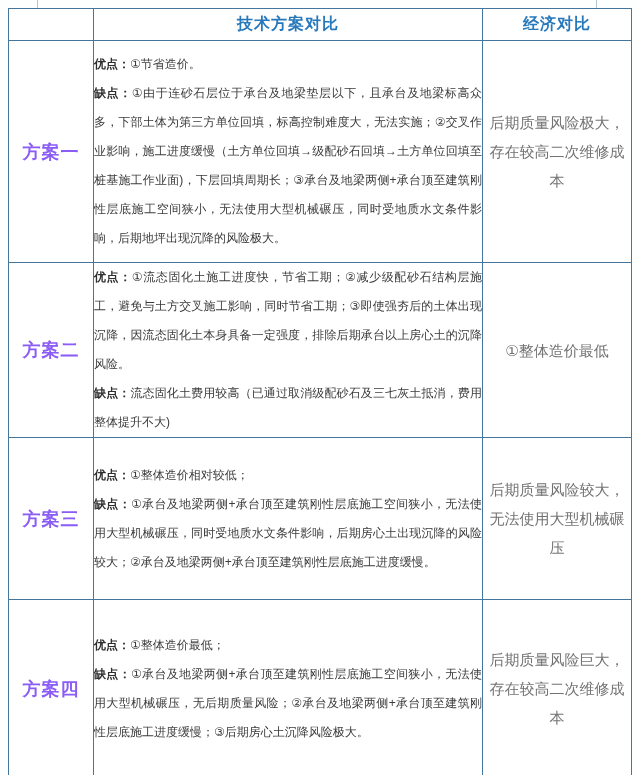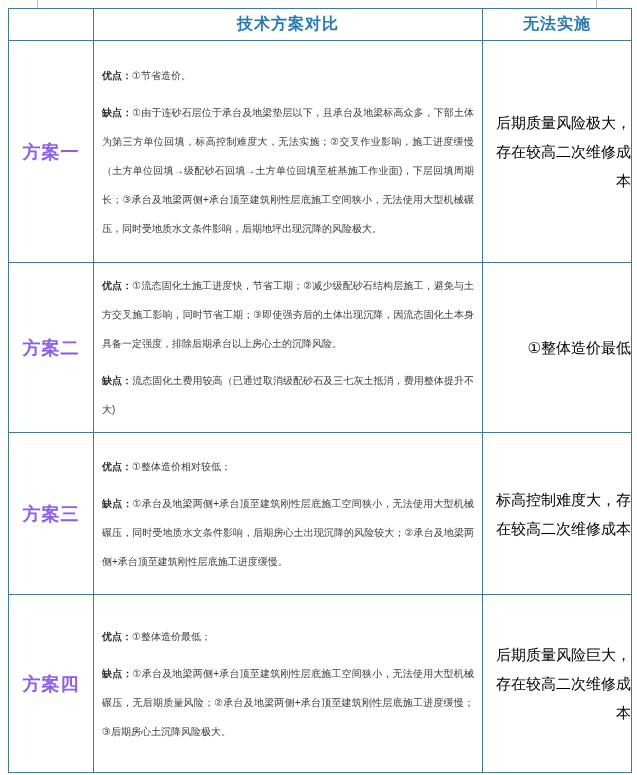--- a/index.html
+++ b/index.html
@@ -53,59 +53,59 @@
     font-size: 18px;
     font-weight: bold;
     text-align: center;
     letter-spacing: 1px;
   }
   td.tech-cell {
     vertical-align: top;
     padding: 5px 8px 4px 11px;
   }
   td.tech-cell p.para {
-    margin: 8px;
-    font-size: 10px;
+    margin: 0;
+    font-size: 12px;
     line-height: 29px;
     color: #3b3b3b;
     text-align: justify;
     text-justify: inter-ideograph;
   }
   td.tech-cell .lbl {
     font-weight: bold;
     color: #2f2f2f;
   }
   td.econ-cell {
     vertical-align: middle;
     padding: 4px 4px 4px 5px;
     font-size: 15px;
     line-height: 29px;
-    color: #000000;
-    text-align: right;
+    color: #737373;
+    text-align: center;
   }
 </style>
 </head>
 <body>
 
 <div class="page">
   <div class="artifact a1"></div>
   <div class="artifact a2"></div>
 
   <table class="cmp">
     <colgroup>
       <col style="width:85px">
       <col style="width:389px">
       <col style="width:149px">
     </colgroup>
 
     <tbody>
         <tr style="height:32px">
       <th class="head-cell"></th>
       <th class="head-cell">技术方案对比</th>
-      <th class="head-cell">无法实施</th>
+      <th class="head-cell">经济对比</th>
     </tr>
 
     <tr style="height:222px">
       <td class="scheme-cell">方案一</td>
       <td class="tech-cell">
         <p class="para"><span class="lbl">优点：</span><span>①节省造价。</span></p>
         <p class="para"><span class="lbl">缺点：</span><span>①由于连砂石层位于承台及地梁垫层以下，且承台及地梁标高众多，下部土体为第三方单位回填，标高控制难度大，无法实施；②交叉作业影响，施工进度缓慢（土方单位回填→级配砂石回填→土方单位回填至桩基施工作业面)，下层回填周期长；③承台及地梁两侧+承台顶至建筑刚性层底施工空间狭小，无法使用大型机械碾压，同时受地质水文条件影响，后期地坪出现沉降的风险极大。</span></p>
       </td>
       <td class="econ-cell">后期质量风险极大，存在较高二次维修成本</td>
     </tr>
@@ -118,21 +118,21 @@
       </td>
       <td class="econ-cell">①整体造价最低</td>
     </tr>
 
     <tr style="height:162px">
       <td class="scheme-cell">方案三</td>
       <td class="tech-cell">
         <p class="para"><span class="lbl">优点：</span><span>①整体造价相对较低；</span></p>
         <p class="para"><span class="lbl">缺点：</span><span>①承台及地梁两侧+承台顶至建筑刚性层底施工空间狭小，无法使用大型机械碾压，同时受地质水文条件影响，后期房心土出现沉降的风险较大；②承台及地梁两侧+承台顶至建筑刚性层底施工进度缓慢。</span></p>
       </td>
-      <td class="econ-cell">标高控制难度大，存在较高二次维修成本</td>
+      <td class="econ-cell">后期质量风险较大，无法使用大型机械碾压</td>
     </tr>
 
     <tr style="height:178px">
       <td class="scheme-cell">方案四</td>
       <td class="tech-cell">
         <p class="para"><span class="lbl">优点：</span><span>①整体造价最低；</span></p>
         <p class="para"><span class="lbl">缺点：</span><span>①承台及地梁两侧+承台顶至建筑刚性层底施工空间狭小，无法使用大型机械碾压，无后期质量风险；②承台及地梁两侧+承台顶至建筑刚性层底施工进度缓慢；③后期房心土沉降风险极大。</span></p>
       </td>
       <td class="econ-cell">后期质量风险巨大，存在较高二次维修成本</td>
     </tr>

